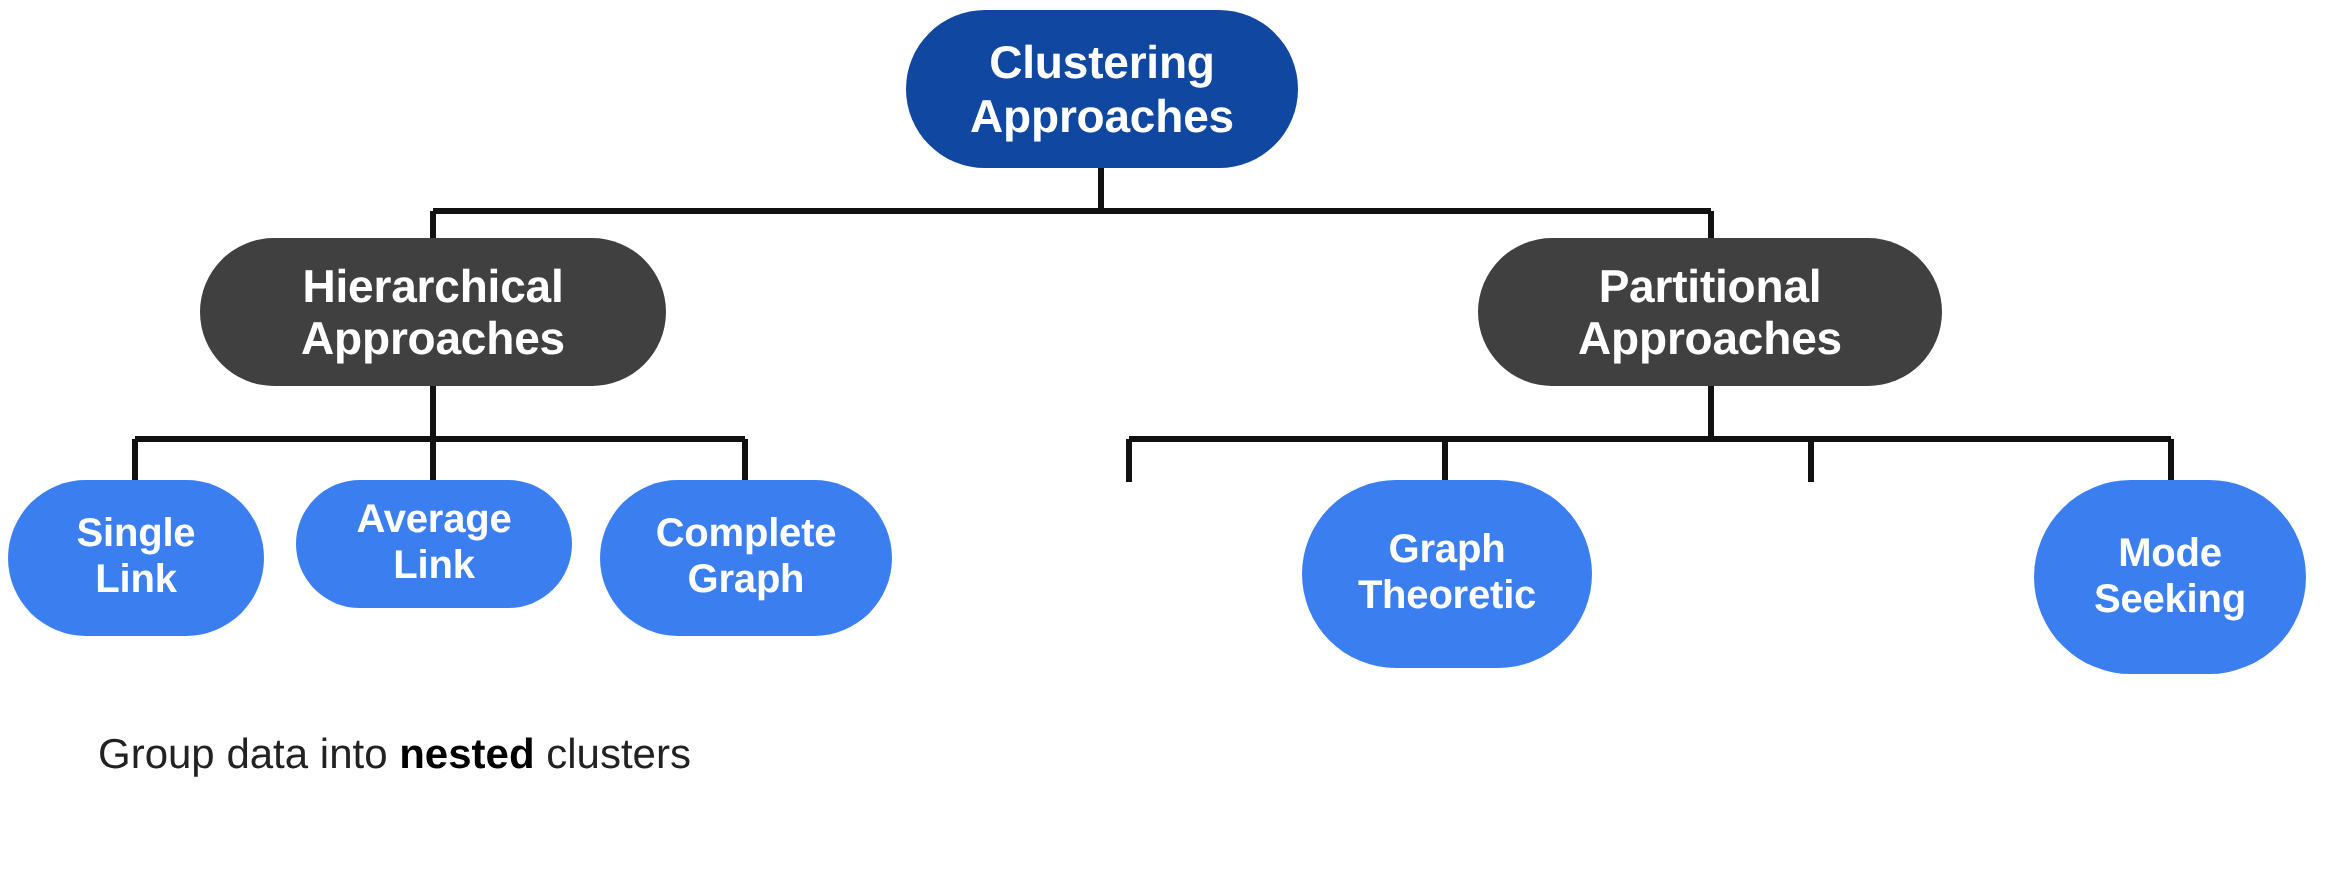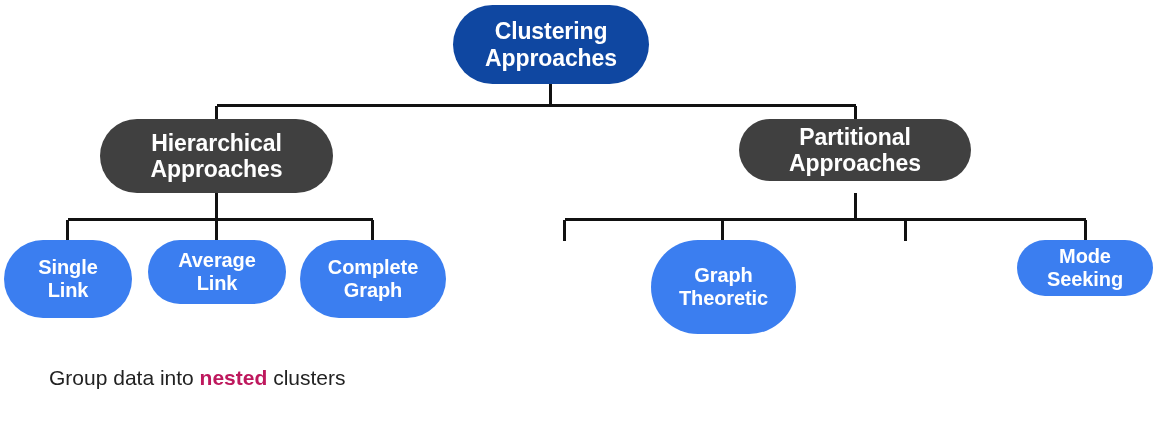--- a/index.html
+++ b/index.html
@@ -58,21 +58,21 @@
   .caption {
     position: absolute;
     font-size: 21px;
     color: #222222;
     font-weight: normal;
     white-space: pre;
     z-index: 2;
   }
   .caption b {
     font-weight: bold;
-    color: #be185d;
+    color: #000000;
   }
 </style>
 </head>
 <body>
 
 <div id="diagram">
 
   <svg id="connectors" viewBox="0 0 1164 442" width="1164" height="442" xmlns="http://www.w3.org/2000/svg">
     <g stroke="#111111" stroke-width="3" fill="none" shape-rendering="crispEdges">
 
@@ -97,36 +97,36 @@
       <path d="M 1085.5 219.5 L 1085.5 241"></path>
     </g>
   </svg>
 
   <div class="node root" style="left:453px; top:5px; width:196px; height:79px;">Clustering
 Approaches</div>
 
   <div class="node level2" style="left:100px; top:119px; width:233px; height:74px;">Hierarchical
 Approaches</div>
 
-  <div class="node level2" style="left:739px; top:119px; width:232px; height:62px;">Partitional
+  <div class="node level2" style="left:739px; top:119px; width:232px; height:74px;">Partitional
 Approaches</div>
 
   <div class="node leaf" style="left:4px; top:240px; width:128px; height:78px;">Single
 Link</div>
 
   <div class="node leaf" style="left:148px; top:240px; width:138px; height:64px;">Average
 Link</div>
 
   <div class="node leaf" style="left:300px; top:240px; width:146px; height:78px;">Complete
 Graph</div>
 
 
   <div class="node leaf" style="left:651px; top:240px; width:145px; height:94px;">Graph
 Theoretic</div>
 
 
-  <div class="node leaf" style="left:1017px; top:240px; width:136px; height:56px;">Mode
+  <div class="node leaf" style="left:1017px; top:240px; width:136px; height:97px;">Mode
 Seeking</div>
 
   <div class="caption" style="left:49px; top:366px;"><span>Group data into </span><b>nested</b><span> clusters</span></div>
 
 
 </div>
 
 </body></html>

